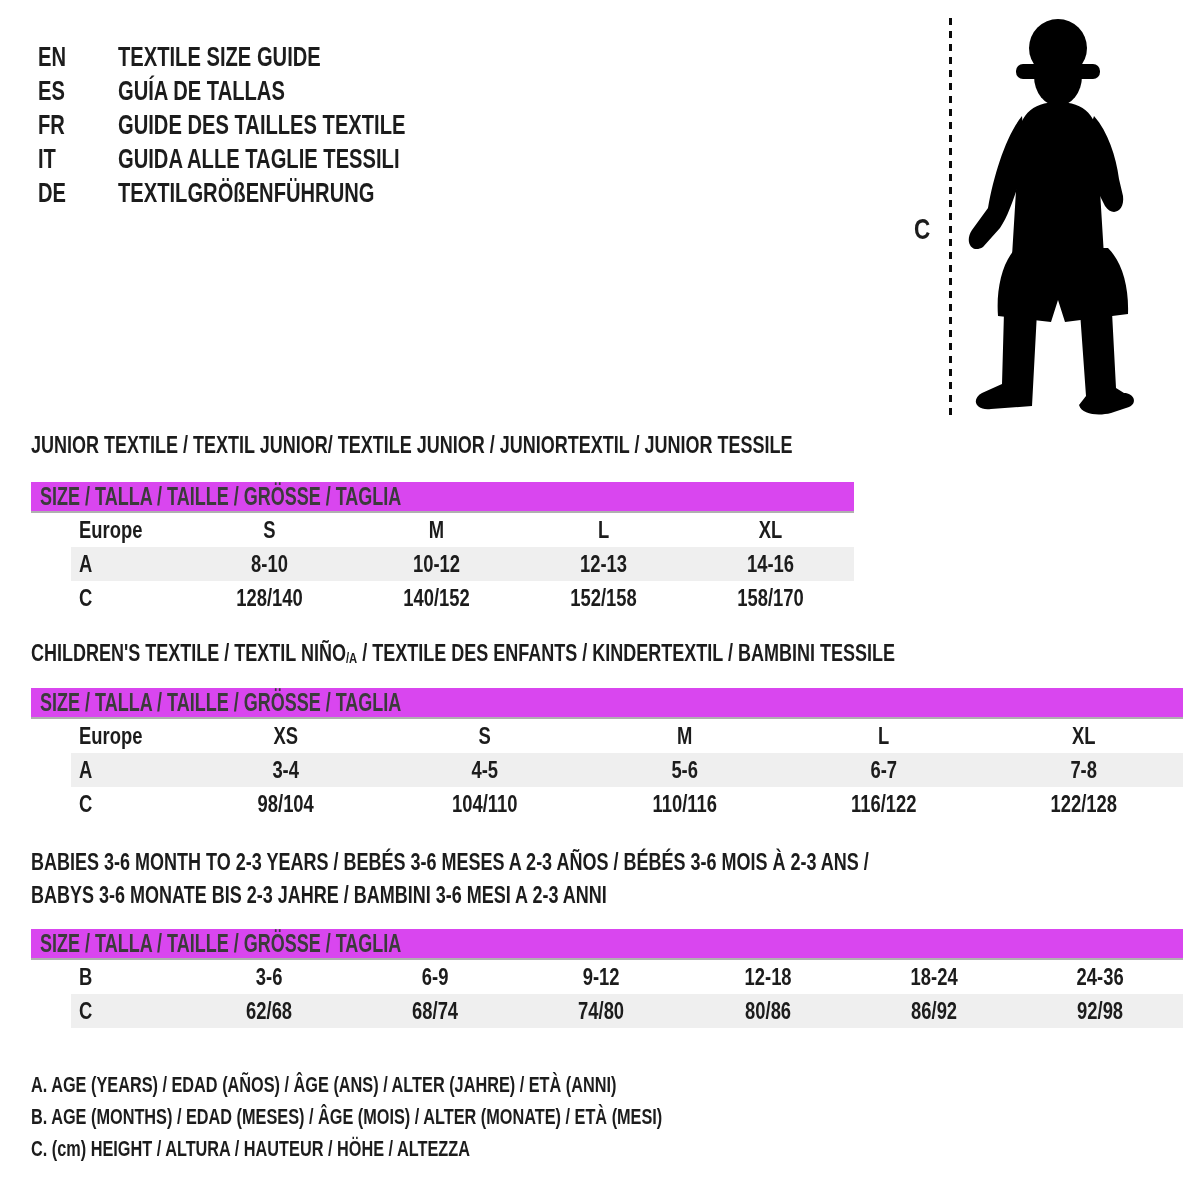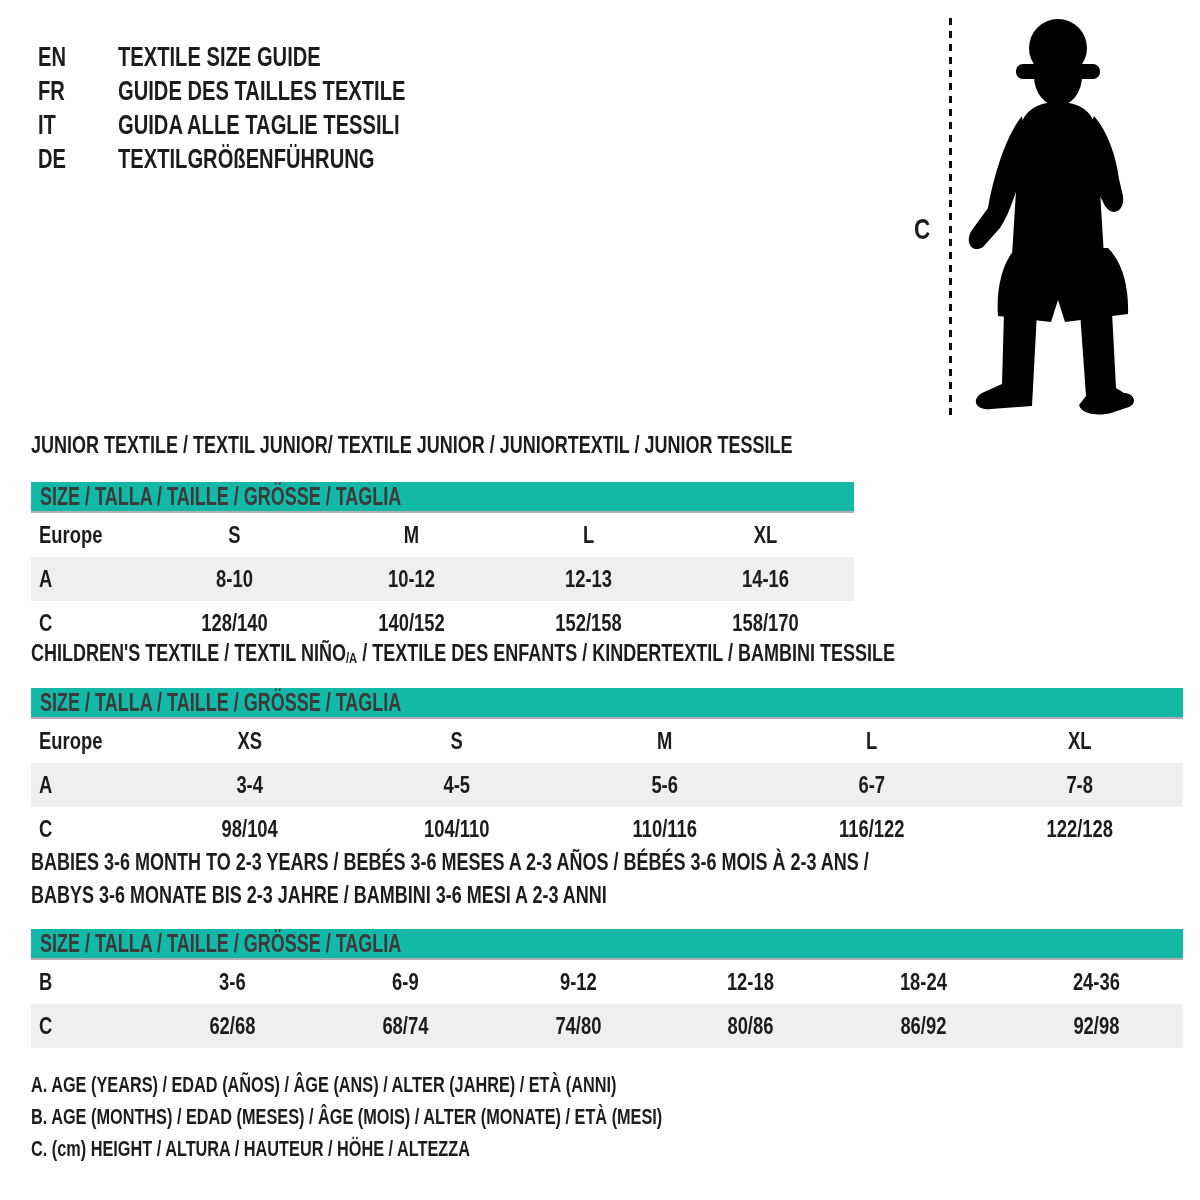--- a/index.html
+++ b/index.html
@@ -37,46 +37,50 @@
   #h-babies2 { left:31px; top:881px; }
   .sub { font-size:15px; vertical-align:-2px; }
 
   
   .size-table { position:absolute; }
   .t-junior   { left:31px; top:482px; width:823px; }
   .t-children { left:31px; top:688px; width:1152px; }
   .t-babies   { left:31px; top:929px; width:1152px; }
 
   .thead {
-    height:31px; background:#14b8a6; border-bottom:2px solid #b0b0b0;
+    height:31px; background:#d946ef; border-bottom:2px solid #b0b0b0;
     display:flex; align-items:center; padding-left:9px;
     font-size:25px; color:#3b3b3b;
   }
   .thead span { transform:scaleX(0.72); transform-origin:0 50%; white-space:nowrap; }
 
-  .trow { display:grid; height:44px; align-items:center; font-size:23px; }
+  .trow { display:grid; height:34px; align-items:center; font-size:23px;margin-left:40px; }
   .t-junior   .trow { grid-template-columns:115px repeat(4,1fr); }
   .t-children .trow { grid-template-columns:115px repeat(5,1fr); }
   .t-babies   .trow { grid-template-columns:115px repeat(6,1fr); }
   .shade { background:#efefef; }
 
   .cell { text-align:center; transform:scaleX(0.8); white-space:nowrap; }
   .lbl  { text-align:left; padding-left:10px; transform-origin:0 50%; }
 
   
   .legend { position:absolute; left:31px; top:1069px; }
   .legend-line { line-height:32px; font-size:22px; transform:scaleX(0.74); transform-origin:0 50%; white-space:nowrap; }
 </style>
 </head>
 <body>
 
 <section class="lang-block">
   <div class="lang-row">
     <div>EN</div>
     <div>TEXTILE SIZE GUIDE</div>
+  </div>
+  <div class="lang-row">
+    <div>ES</div>
+    <div>GUÍA DE TALLAS</div>
   </div>
   <div class="lang-row">
     <div>FR</div>
     <div>GUIDE DES TAILLES TEXTILE</div>
   </div>
   <div class="lang-row">
     <div>IT</div>
     <div>GUIDA ALLE TAGLIE TESSILI</div>
   </div>
   <div class="lang-row">

